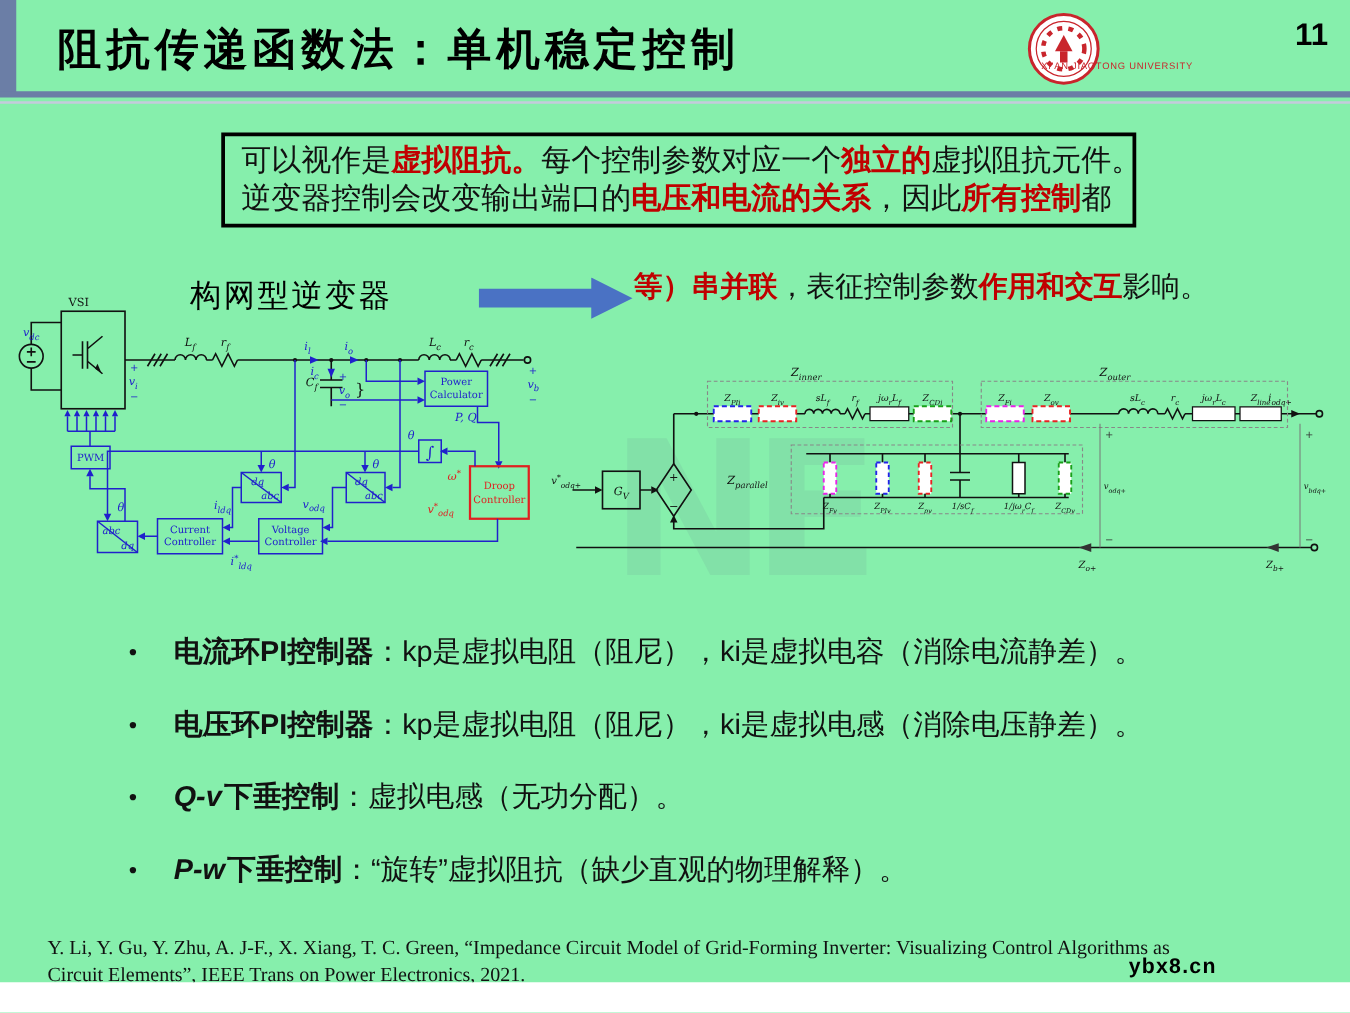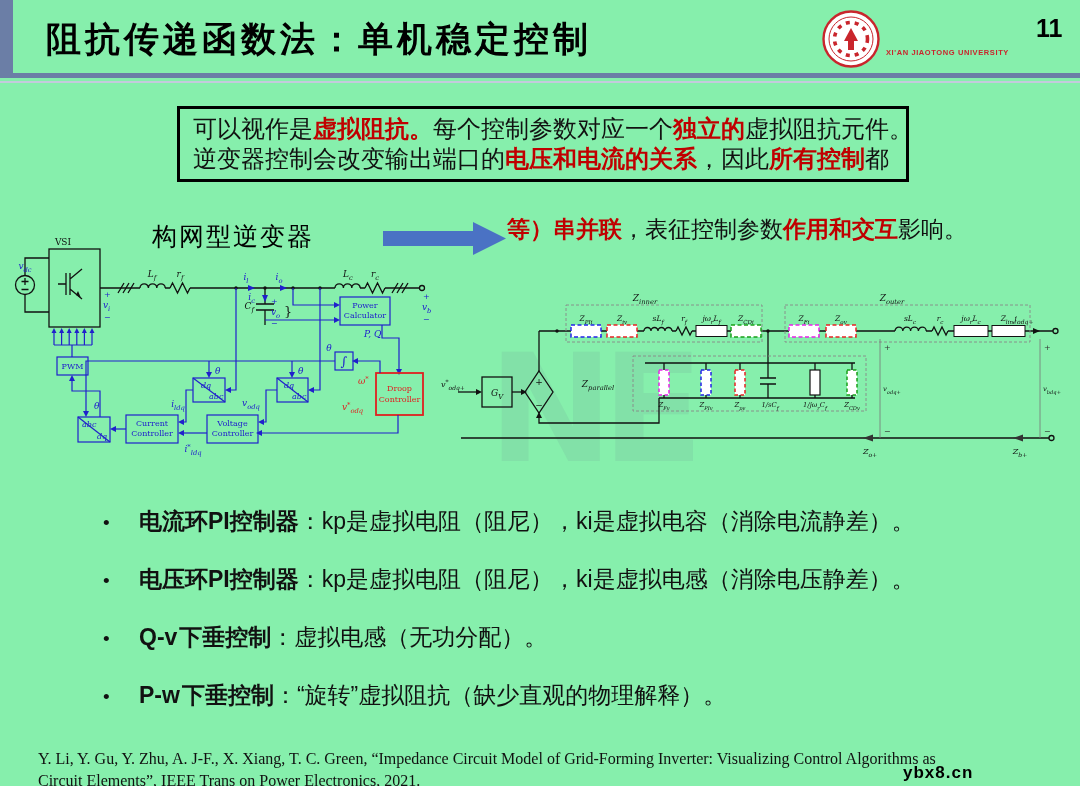--- a/index.html
+++ b/index.html
@@ -6,30 +6,30 @@
   #slide{position:relative;width:1080px;height:786px;background:#86efac;overflow:hidden;
          font-family:"Liberation Sans","DejaVu Sans",sans-serif;color:#111;}
   .abs{position:absolute;}
   
   #left-bar{left:0;top:0;width:13px;height:74px;background:#6b7ea6;}
   #page-title{left:46px;top:16px;font-size:35px;font-weight:800;letter-spacing:4px;color:#000;white-space:nowrap;}
   #rule-main{left:0;top:73px;width:1080px;height:5px;background:#6b7ea6;}
   #rule-thin{left:0;top:81px;width:1080px;height:2px;background:#c3cbdc;}
   #seal{left:820px;top:8px;}
   #uni-cn{left:884px;top:10px;font-size:28px;font-weight:700;color:#c9252c;letter-spacing:3px;white-space:nowrap;}
-  #uni-en{left:886px;top:48px;font-size:7.5px;font-weight:700;color:#c9252c;letter-spacing:0.6px;white-space:nowrap;}
+  #uni-en{left:833px;top:48px;font-size:7.5px;font-weight:400;color:#c9252c;letter-spacing:0.6px;white-space:nowrap;}
   #page-num{left:1036px;top:14px;font-size:25px;font-weight:700;color:#000;}
   
   #infobox{left:177px;top:106px;width:700px;border:3px solid #000;padding:5px 13px;
            font-size:24px;line-height:30px;white-space:nowrap;}
   
   .seg-k{color:#111;font-weight:400;}
   .seg-r{color:#c00000;font-weight:700;}
   .seg-b{color:#111;font-weight:700;}
-  .seg-bi{color:#111;font-weight:700;padding-right:2px;margin-top:20px;}
+  .seg-bi{color:#111;font-weight:700;font-style:italic;padding-right:2px;margin-top:20px;}
   
   #left-caption{left:152px;top:220px;font-size:25px;color:#000;letter-spacing:2px;}
   #big-arrow{left:383px;top:222px;}
   #right-text{left:507px;top:212px;font-size:23px;line-height:34px;white-space:nowrap;}
   #bg-watermark{left:488px;top:322px;font-size:150px;font-weight:800;letter-spacing:-12px;
                 color:rgba(100,112,134,0.10);z-index:0;font-family:"DejaVu Sans",sans-serif;}
   #left-svg{left:8px;top:225px;z-index:1;}
   #right-svg{left:440px;top:275px;z-index:1;}
   
   .bullet{left:103px;font-size:23px;line-height:30px;display:flex;white-space:nowrap;}

